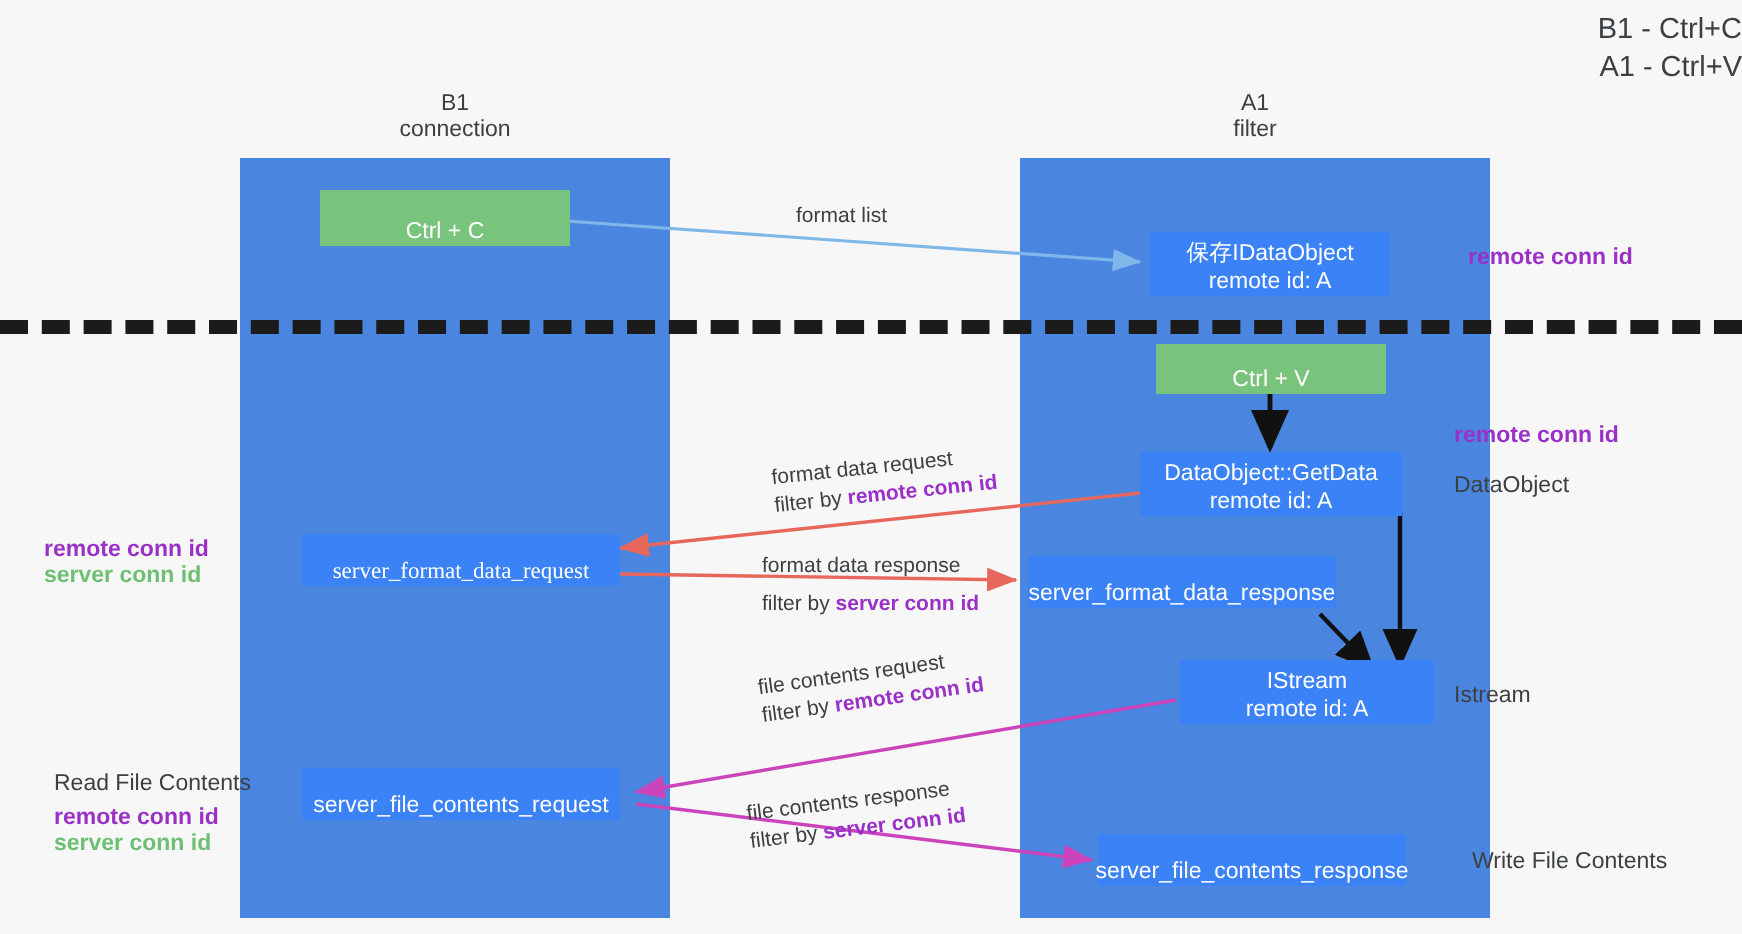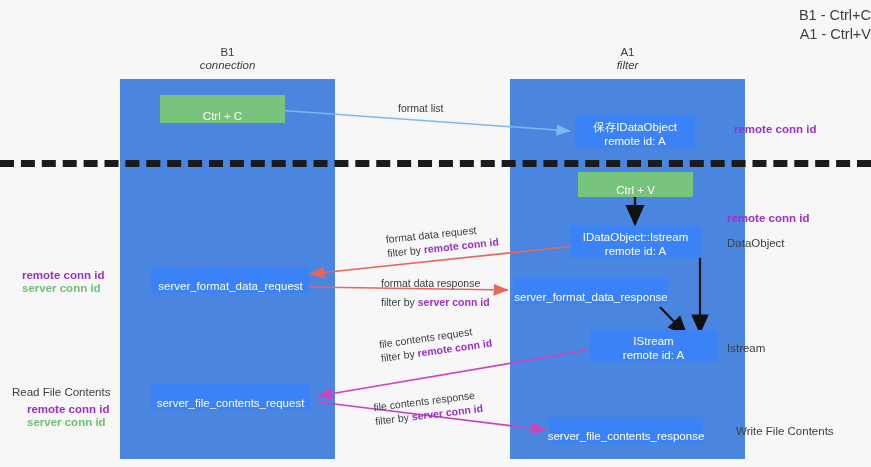--- a/index.html
+++ b/index.html
@@ -16,21 +16,21 @@
   .title{
     position:absolute;left:0;right:0;top:6px;
     text-align:right;font-size:14.5px;line-height:19px;color:#3c4043;
   }
 
   
   .colhead{
     position:absolute;text-align:center;font-size:11.5px;line-height:13px;color:#3c4043;
   }
   .colhead .l1{display:block;}
-  .colhead .l2{display:block;font-style:italic;}
+  .colhead .l2{display:block;}
 
   
   .lane{position:absolute;background:#4a86e0;}
 
   
   .divider{
     position:absolute;left:0;right:0;top:160px;height:0;
     border-top:7px dashed #1b1b1b;
   }
 
@@ -125,25 +125,25 @@
   <div class="box orange" style="left:575px;top:116px;width:120px;height:32px;">
     <span>保存IDataObject</span>
     <span>remote id: A</span>
   </div>
 
   <div class="box green" style="left:578px;top:172px;width:115px;height:25px;">
     <span>Ctrl + V</span>
   </div>
 
   <div class="box orange" style="left:570px;top:226px;width:131px;height:32px;">
-    <span>IDataObject::Istream</span>
+    <span>DataObject::GetData</span>
     <span>remote id: A</span>
   </div>
 
-  <div class="box orange" style="left:151px;top:267px;width:159px;height:26px;">
+  <div class="box orange" style="left:151px;top:267px;width:159px;height:26px;font-family:Liberation Serif, serif;">
     <span>server_format_data_request</span>
   </div>
 
   <div class="box orange" style="left:514px;top:278px;width:154px;height:26px;">
     <span>server_format_data_response</span>
   </div>
 
   <div class="box orange" style="left:590px;top:330px;width:127px;height:32px;">
     <span>IStream</span>
     <span>remote id: A</span>
@@ -195,17 +195,17 @@
 
   <div class="sidelabel dark" style="left:727px;top:236px;">DataObject</div>
 
   <div class="sidelabel dark" style="left:727px;top:341px;">Istream</div>
 
   <div class="sidelabel dark" style="left:736px;top:424px;">Write File Contents</div>
 
   <div class="sidelabel purple" style="left:22px;top:268px;">remote conn id</div>
   <div class="sidelabel green-txt" style="left:22px;top:281px;">server conn id</div>
 
-  <div class="sidelabel dark" style="left:12px;top:385px;">Read File Contents</div>
+  <div class="sidelabel dark" style="left:27px;top:385px;">Read File Contents</div>
   <div class="sidelabel purple" style="left:27px;top:402px;">remote conn id</div>
   <div class="sidelabel green-txt" style="left:27px;top:415px;">server conn id</div>
 
 </div>
 
 </body></html>

